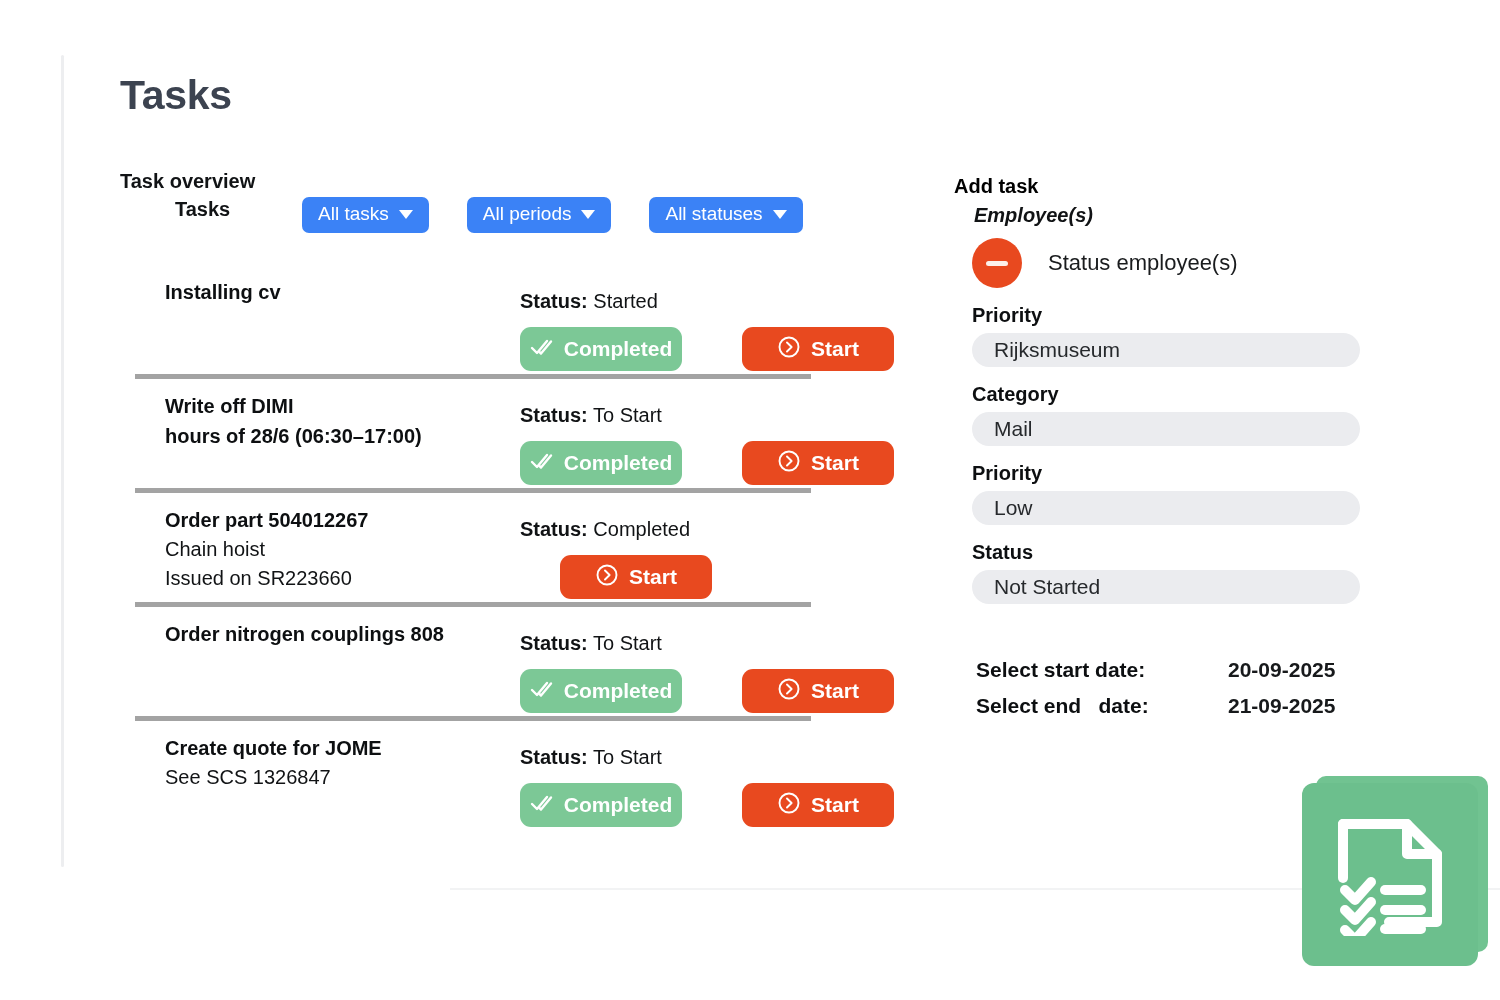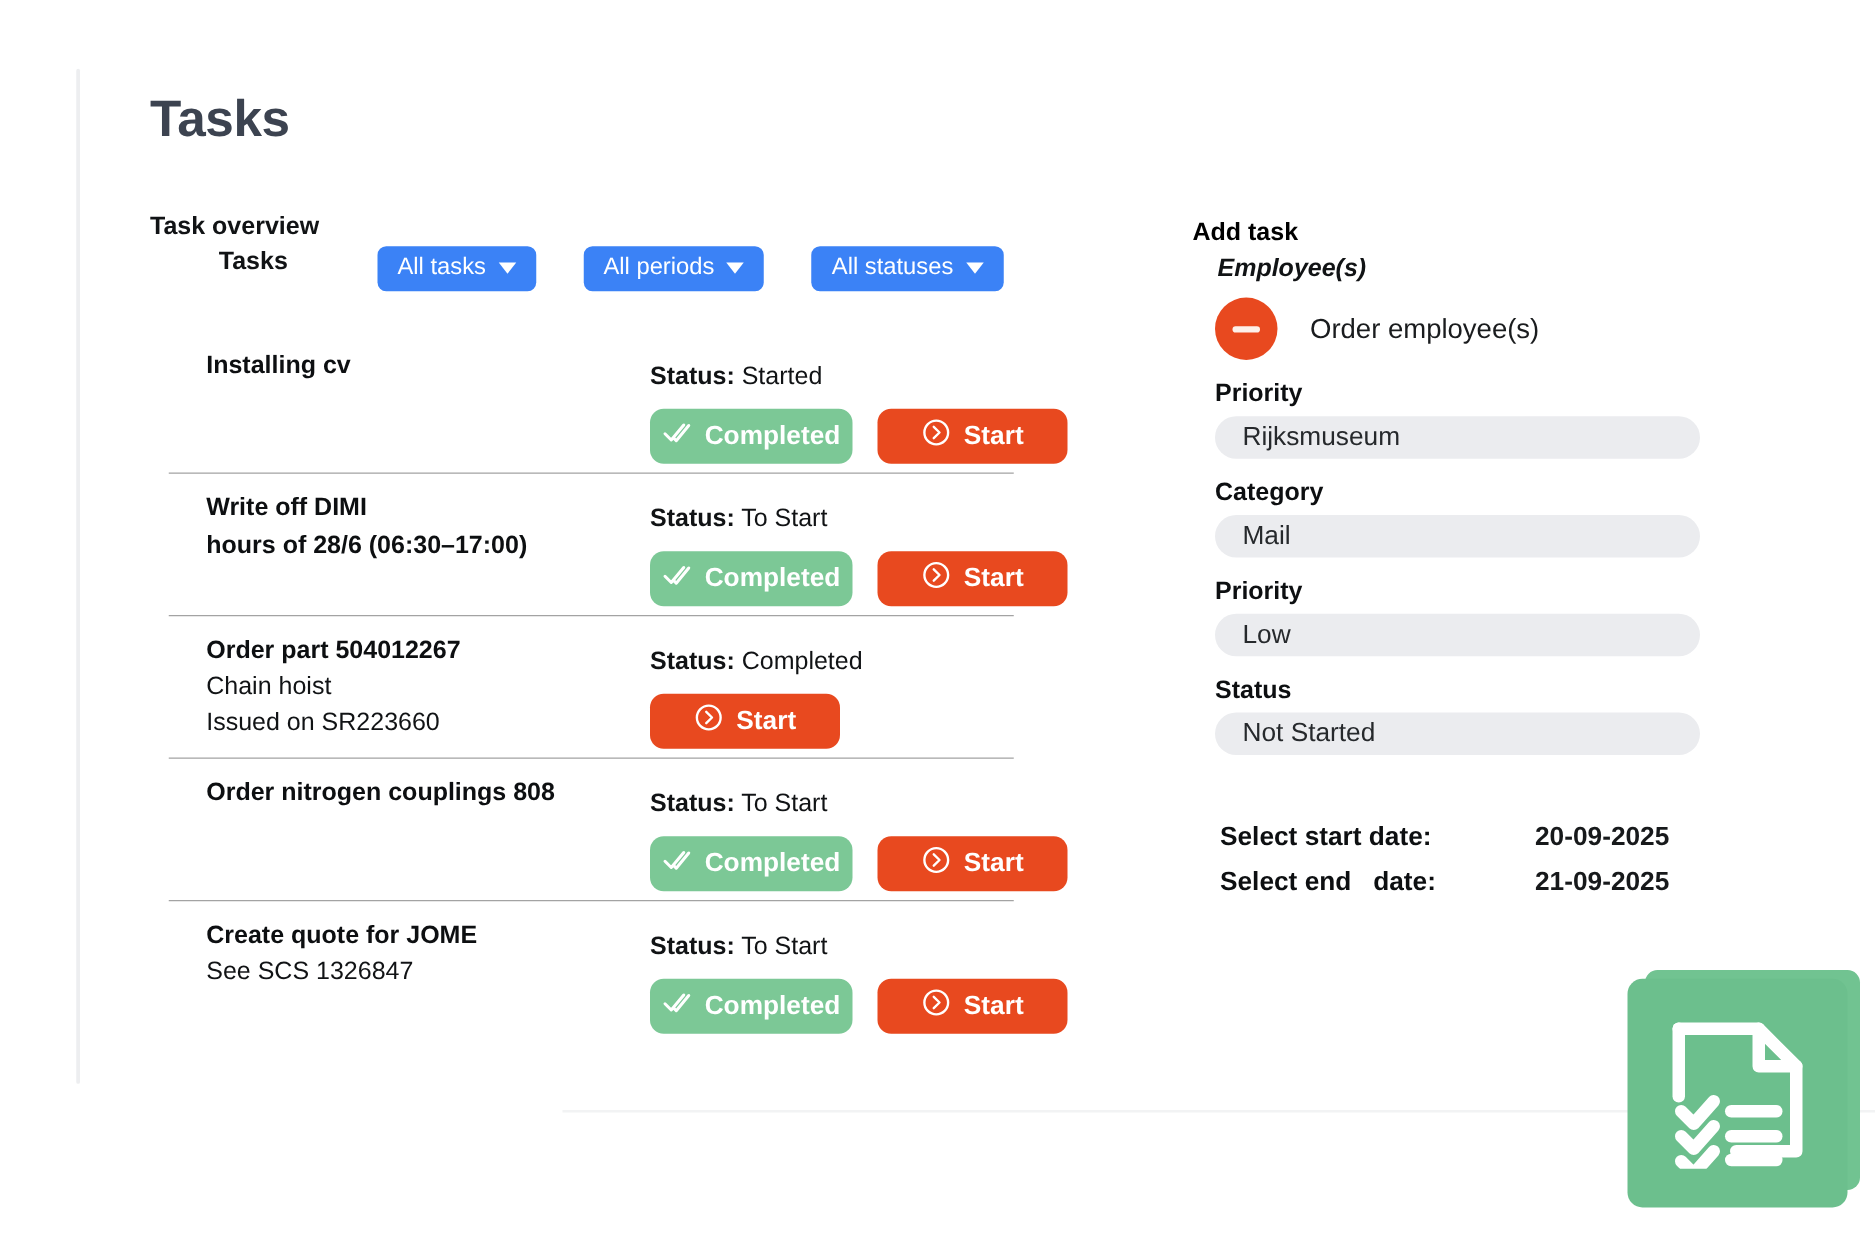--- a/index.html
+++ b/index.html
@@ -90,21 +90,21 @@
 
   
   .task-list {
     position: absolute;
     left: 135px;
     top: 265px;
     width: 676px;
   }
   .task-row {
     position: relative;
-    border-bottom: 1px solid #a3a3a3;
+    border-bottom: 5px solid #a3a3a3;
     min-height: 114px;
     box-sizing: border-box;
   }
   .task-row:last-child { border-bottom: none; }
 
   .task-title {
     position: absolute;
     left: 30px;
     top: 12px;
     width: 350px;
@@ -160,20 +160,21 @@
     box-sizing: border-box;
   }
   .btn-completed {
     background: #7cc896;
     width: 162px;
     padding-right: 6px;
   }
   .btn-start {
     background: #e8491f;
     width: 152px;
+    margin-left: 40px;
   }
   .ico { flex: 0 0 auto; display: block; }
 
   
   .bottom-divider {
     position: absolute;
     left: 450px;
     top: 888px;
     width: 1050px;
     height: 2px;
@@ -495,21 +496,21 @@
 <div class="bottom-divider"></div>
 
 <div class="right-col">
   <div class="add-task-h">Add task</div>
   <div class="emp-h">Employee(s)</div>
 
   <div class="emp-row">
     <span class="minus-circle">
       <span class="minus-bar"></span>
     </span>
-    <span class="emp-placeholder">Order employee(s)</span>
+    <span class="emp-placeholder">Status employee(s)</span>
   </div>
 
   <div class="field-block">
     <div class="field-label">Priority</div>
     <div class="field-value">Rijksmuseum</div>
   </div>
 
   <div class="field-block">
     <div class="field-label">Category</div>
     <div class="field-value">Mail</div>

